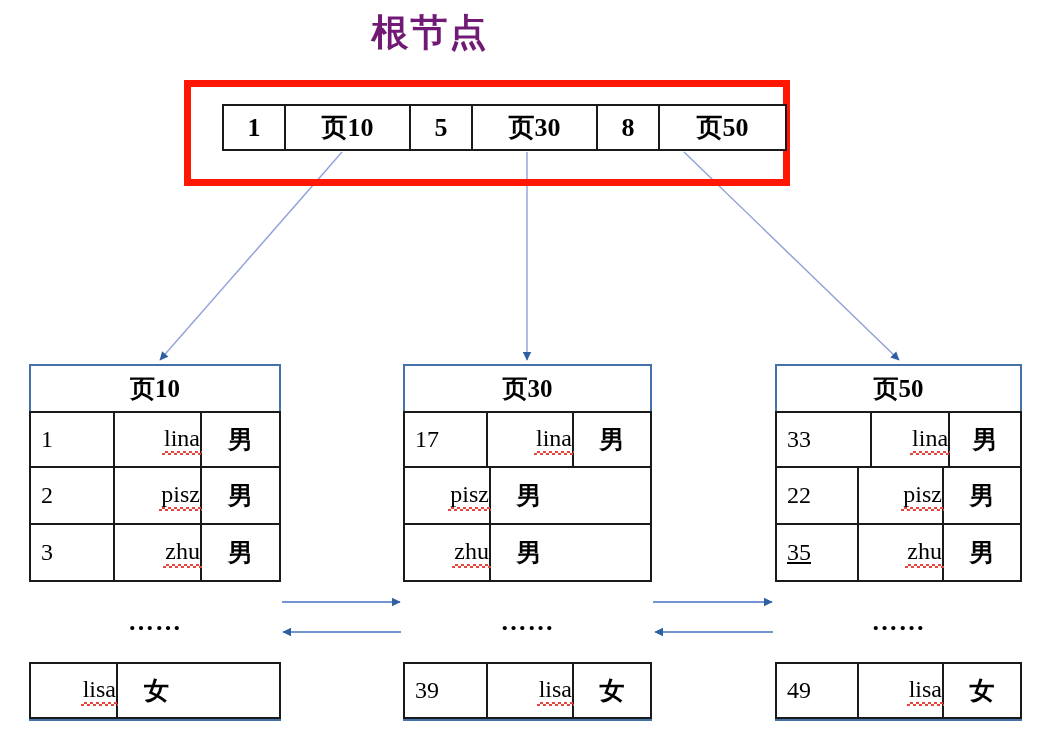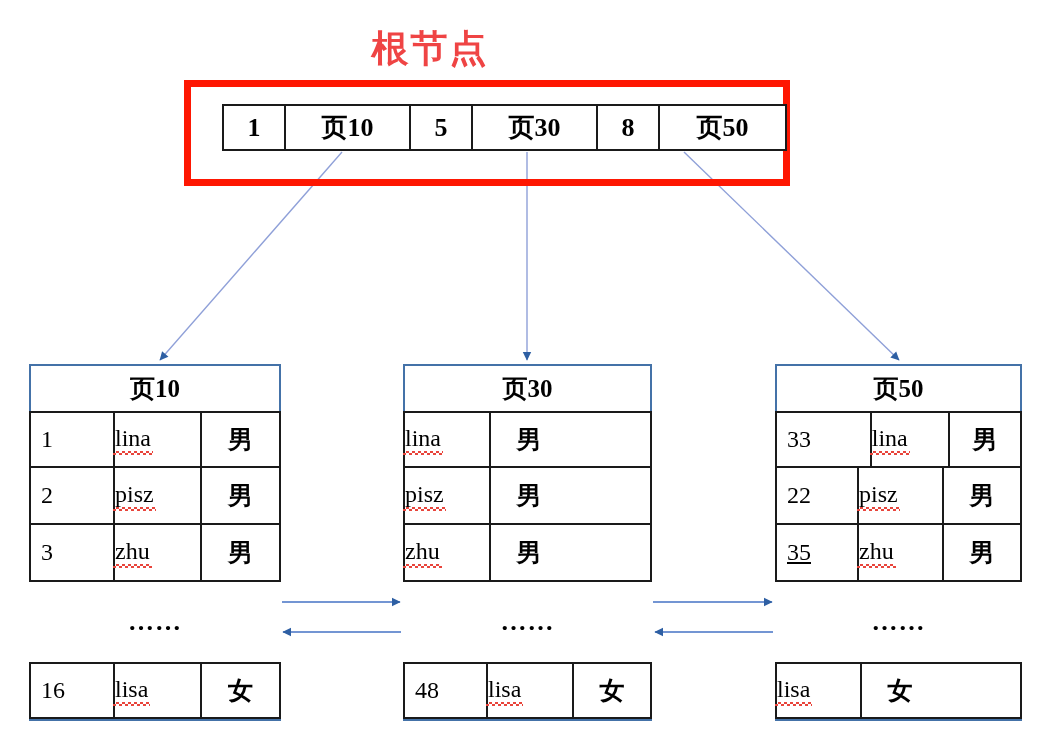--- a/index.html
+++ b/index.html
@@ -28,26 +28,26 @@
     top: 0;
     width: 1052px;
     height: 736px;
     pointer-events: none;
   }
 
   
   #root-title {
     position: absolute;
     left: 0;
-    top: 30px;
+    top: 14px;
     width: 860px;
     text-align: center;
     font-size: 37px;
     font-weight: 700;
-    color: #ef4444;
+    color: #701a75;
     letter-spacing: 2px;
     line-height: 1.05;
     white-space: nowrap;
   }
 
   
   #root-highlight {
     position: absolute;
     left: 184px;
     top: 80px;
@@ -137,21 +137,21 @@
     color: #000000;
     font-family: "Liberation Serif", "DejaVu Serif", serif;
   }
   .cell.c-id {
     padding-left: 10px;
     border-right: 2px solid #1a1a1a;
     justify-content: flex-start;
   }
   .cell.c-name {
     border-right: 2px solid #1a1a1a;
-    justify-content: flex-start;
+    justify-content: flex-end;
     position: relative;
   }
   .cell.c-sex {
     justify-content: center;
     font-weight: 700;
     font-size: 25px;
   }
   
   .squiggle {
     position: relative;
@@ -259,35 +259,35 @@
             <span class="squiggle">zhu</span>
           </div>
         <div class="cell c-sex" style="width:77px;">男</div>
       </div>
 
       <div class="leaf-row ellipsis">
         <span class="ellipsis-dots">……</span>
       </div>
 
       <div class="leaf-row last">
-        <div class="cell c-id" style="width:84px;">16</div>
         <div class="cell c-name" style="width:87px;">
             <span class="squiggle">lisa</span>
           </div>
         <div class="cell c-sex" style="width:77px;">女</div>
       </div>
 
     </div>
   </div>
 
   <div class="leaf" style="left:403px; top:364px; width:249px;">
     <div class="leaf-header">页30</div>
     <div class="leaf-body">
 
       <div class="leaf-row first">
+        <div class="cell c-id" style="width:83px;">17</div>
         <div class="cell c-name" style="width:86px;">
             <span class="squiggle">lina</span>
           </div>
         <div class="cell c-sex" style="width:76px;">男</div>
       </div>
 
       <div class="leaf-row">
         <div class="cell c-name" style="width:86px;">
             <span class="squiggle">pisz</span>
           </div>
@@ -299,21 +299,21 @@
             <span class="squiggle">zhu</span>
           </div>
         <div class="cell c-sex" style="width:76px;">男</div>
       </div>
 
       <div class="leaf-row ellipsis">
         <span class="ellipsis-dots">……</span>
       </div>
 
       <div class="leaf-row last">
-        <div class="cell c-id" style="width:83px;">48</div>
+        <div class="cell c-id" style="width:83px;">39</div>
         <div class="cell c-name" style="width:86px;">
             <span class="squiggle">lisa</span>
           </div>
         <div class="cell c-sex" style="width:76px;">女</div>
       </div>
 
     </div>
   </div>
 
   <div class="leaf" style="left:775px; top:364px; width:247px;">
@@ -342,20 +342,21 @@
             <span class="squiggle">zhu</span>
           </div>
         <div class="cell c-sex" style="width:76px;">男</div>
       </div>
 
       <div class="leaf-row ellipsis">
         <span class="ellipsis-dots">……</span>
       </div>
 
       <div class="leaf-row last">
+        <div class="cell c-id" style="width:82px;">49</div>
         <div class="cell c-name" style="width:85px;">
             <span class="squiggle">lisa</span>
           </div>
         <div class="cell c-sex" style="width:76px;">女</div>
       </div>
 
     </div>
   </div>
 
 

